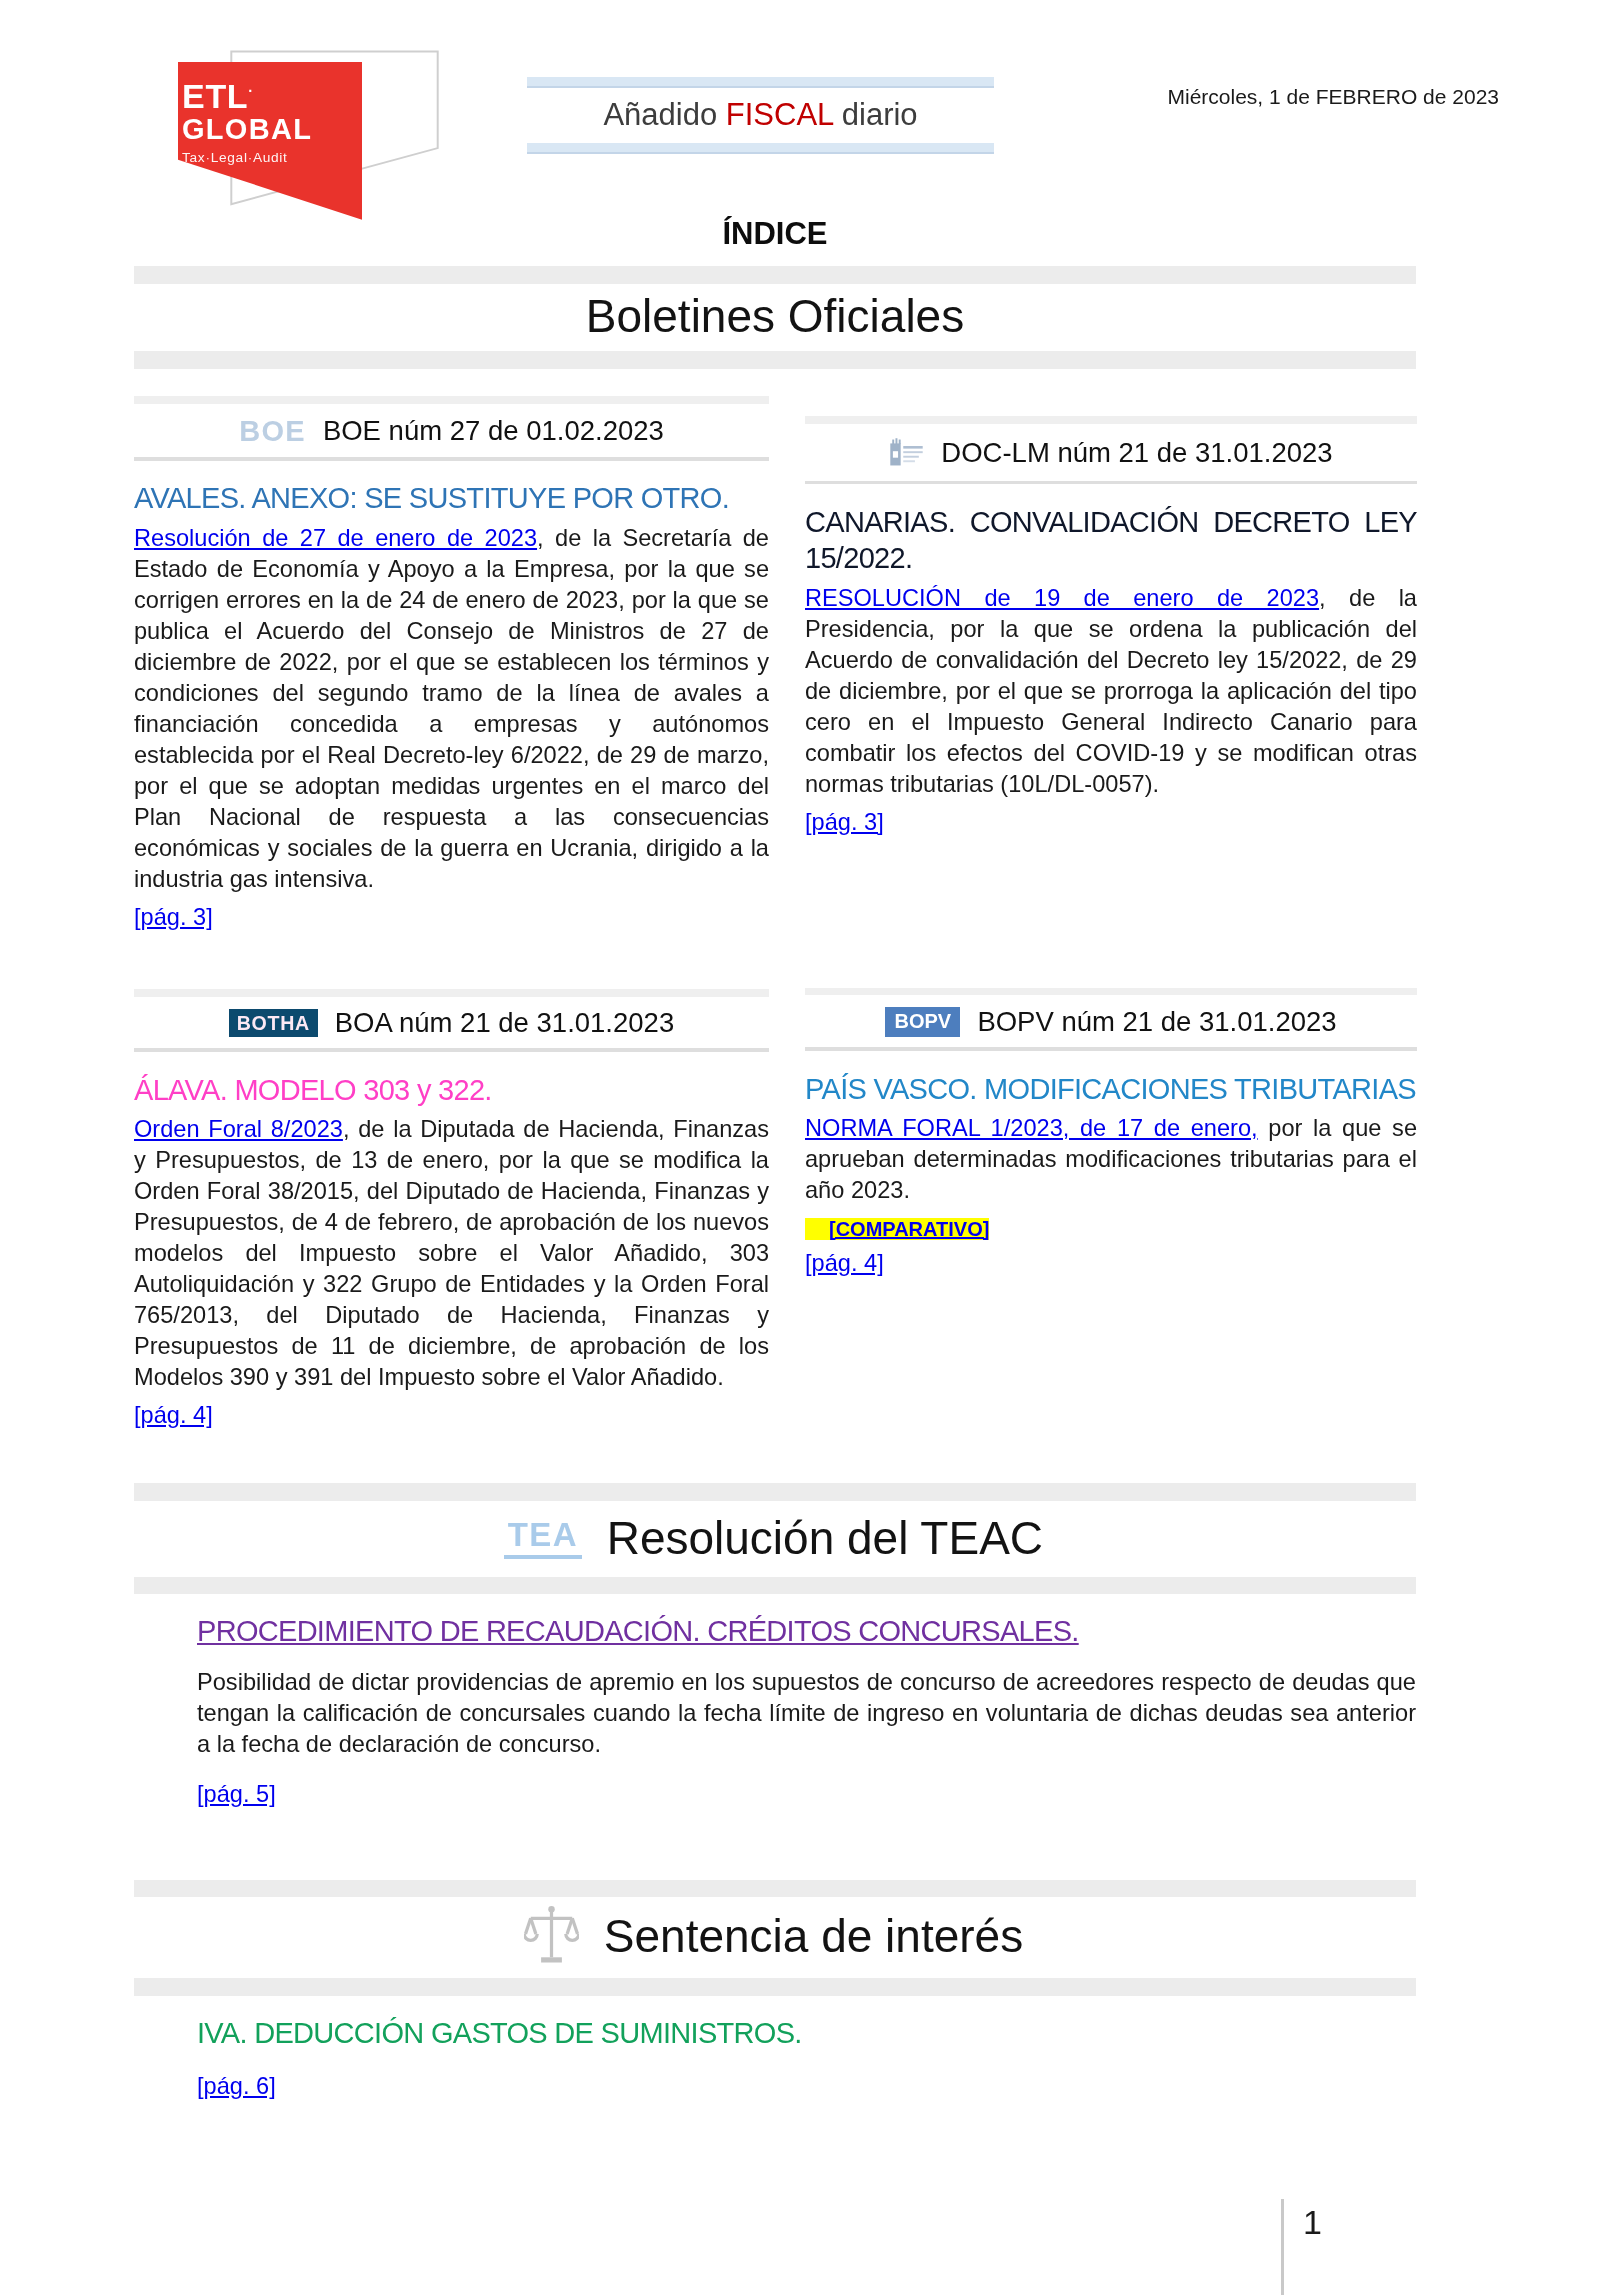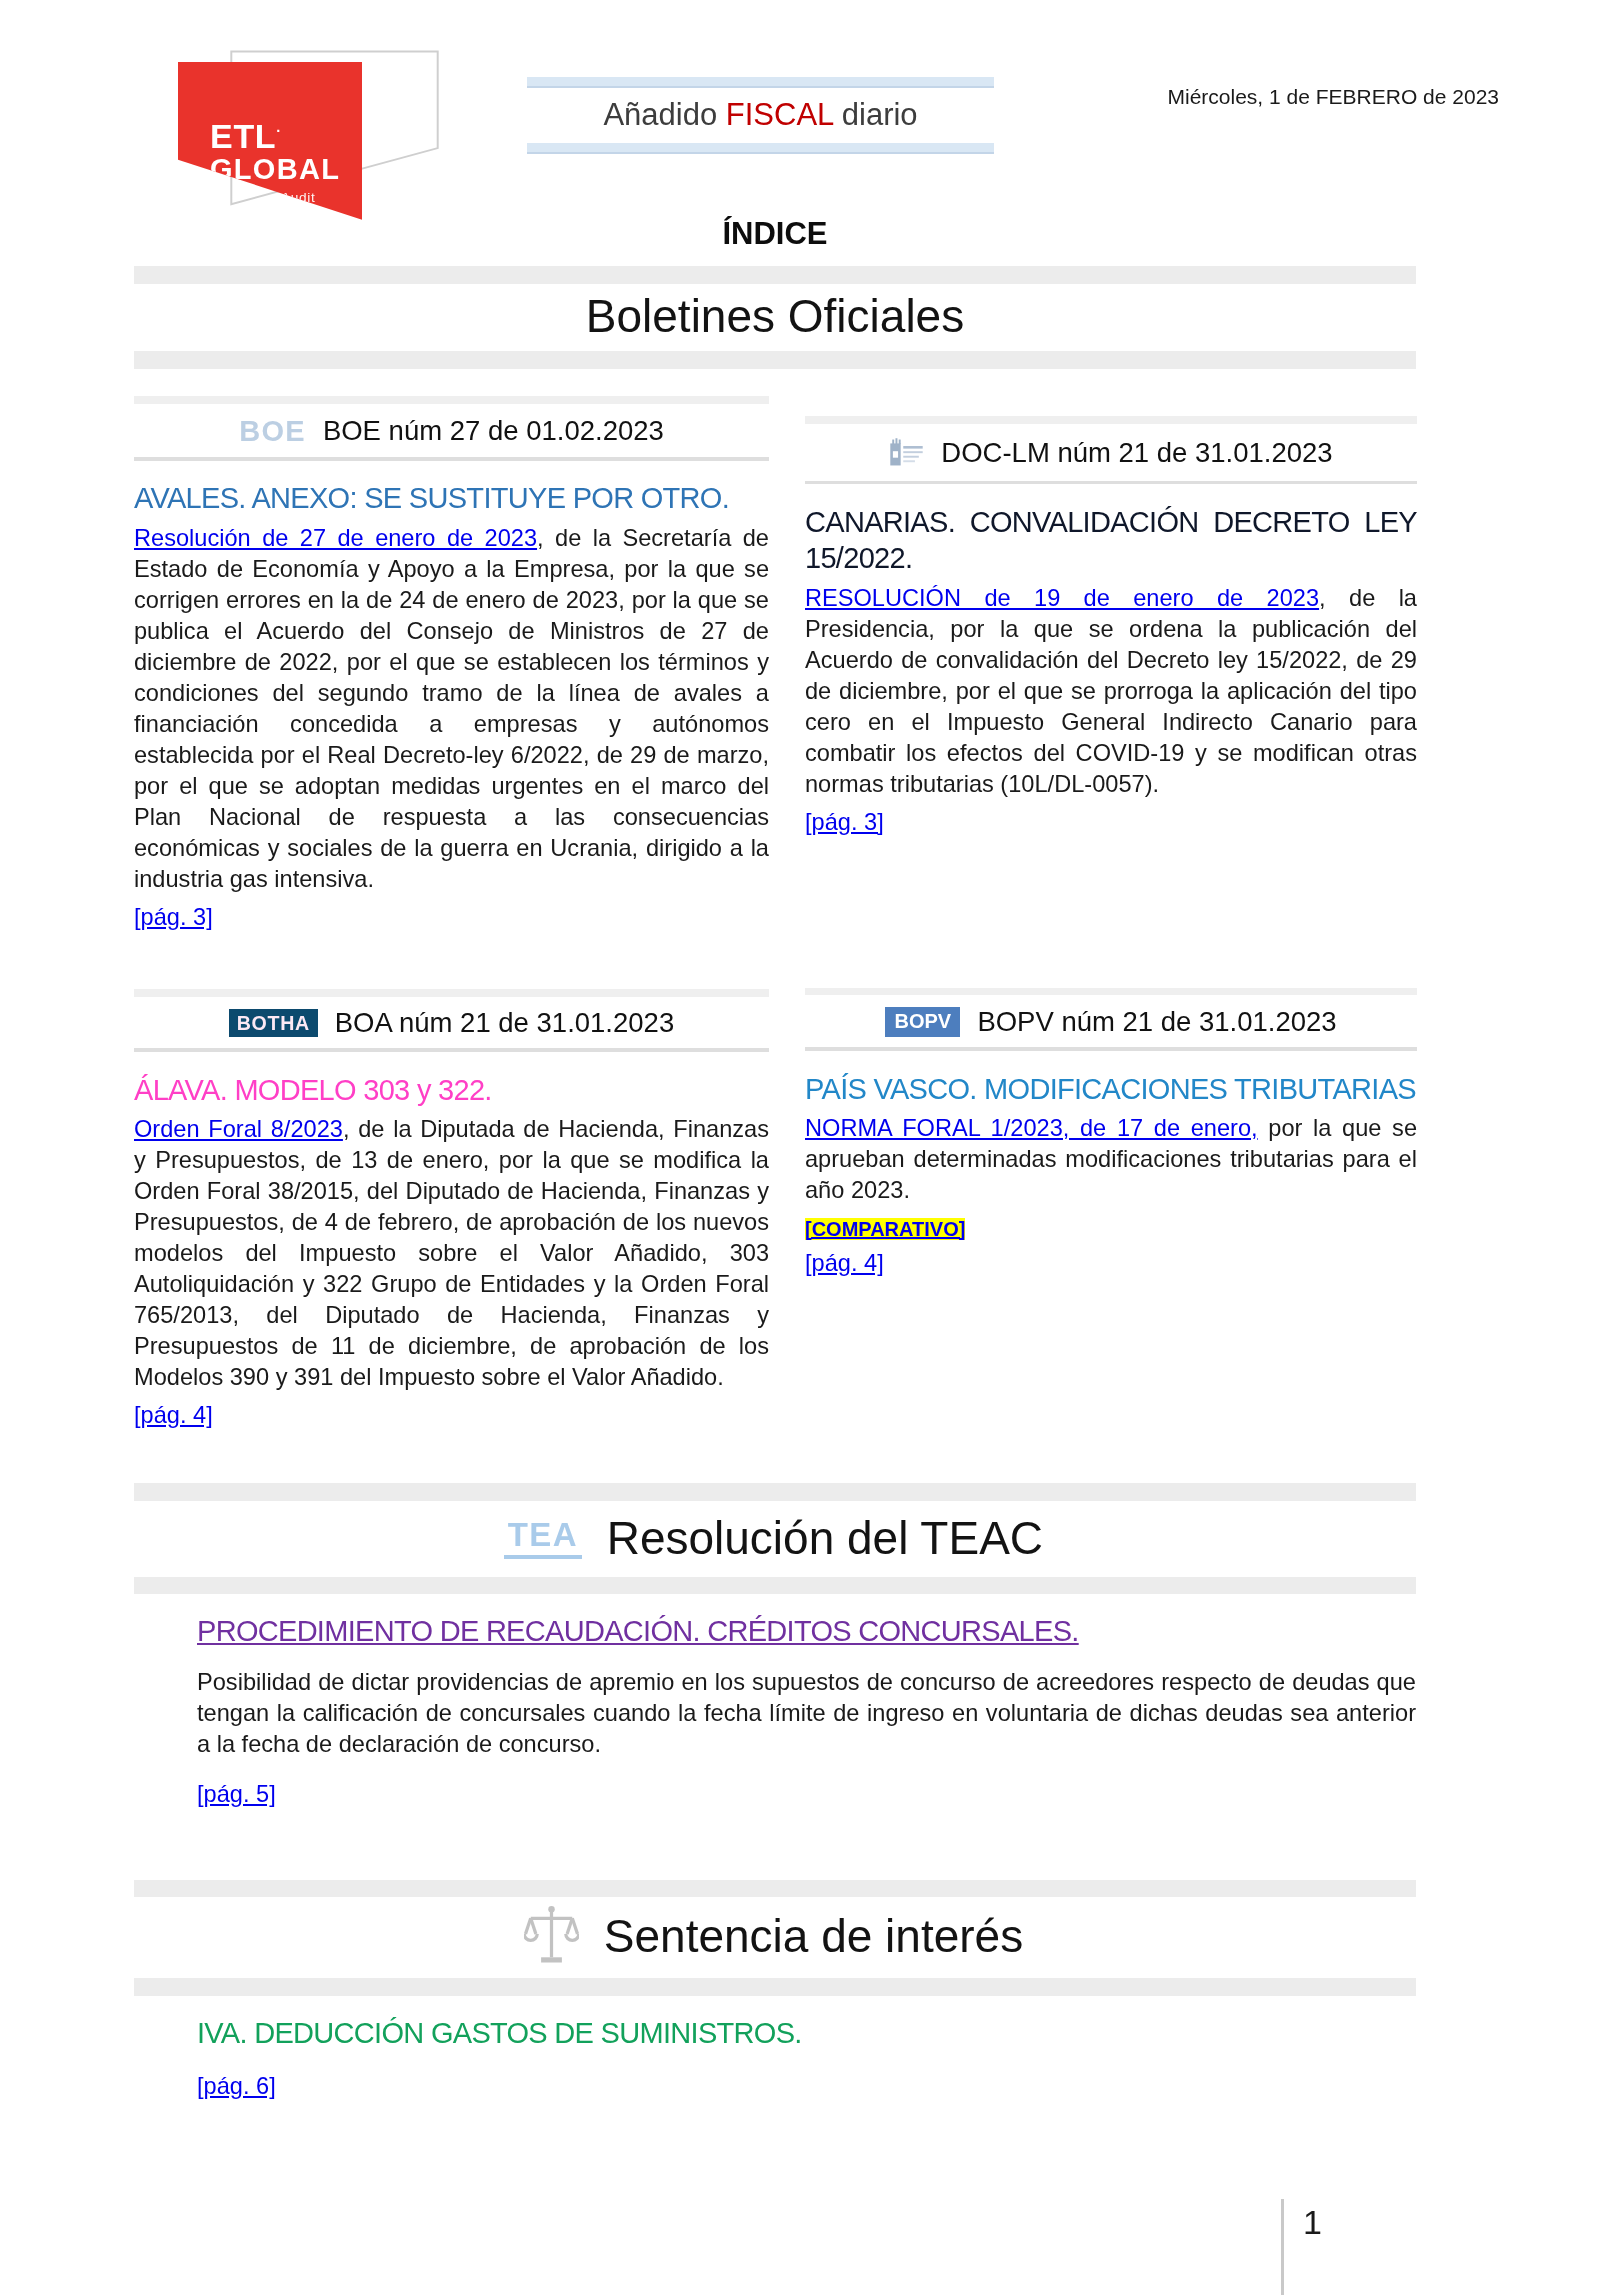--- a/index.html
+++ b/index.html
@@ -14,21 +14,21 @@
   
   .header{position:relative;height:216px;}
   .logo-wrap{position:absolute;left:178px;top:46px;width:275px;height:170px;}
   .logo-bubble{position:absolute;left:52px;top:3.9px;}
   .logo-red{
     position:absolute;left:0;top:15.7px;width:184px;height:158px;
     background:#e9332c;
     clip-path:polygon(0 0,100% 0,100% 100%,0 62%);
     padding:0;
   }
-  .logo-text{padding:17px 0 0 32px;color:#ffffff;line-height:1;margin-top:40px;}
+  .logo-text{padding:17px 0 0 4px;color:#ffffff;line-height:1;}
   .logo-l1{font-size:34px;font-weight:700;letter-spacing:0.7px;}
   .logo-l1 sup{font-size:14.4px;}
   .logo-l2{font-size:29px;font-weight:600;letter-spacing:1.3px;margin-top:2.6px;}
   .logo-l3{font-size:13.7px;font-weight:400;margin-top:6.5px;letter-spacing:0.7px;opacity:.95;}
   .masthead{position:absolute;left:527px;top:77px;width:467px;}
   .mast-bar{height:8.5px;background:#d9e7f4;border-bottom:2px solid #c3d5e8;}
   .mast-title{
     text-align:center;font-size:31px;padding:9.2px 0 10.5px;color:#3d3d3d;letter-spacing:0;
   }
   .mast-title .accent{font-weight:400;}
@@ -197,21 +197,21 @@
           <div class="col-head">
             <div class="rule-top"></div>
             <div class="head-row">
               <span class="bopv-badge">BOPV</span>
               <span class="head-label">BOPV núm 21 de 31.01.2023</span>
             </div>
             <div class="rule-bottom"></div>
           </div>
           <h3 class="entry-heading" style="color: rgb(34, 135, 200);">PAÍS VASCO. MODIFICACIONES TRIBUTARIAS</h3>
           <p class="entry-body"><a class="lnk" style="color: rgb(0, 0, 238);">NORMA FORAL 1/2023, de 17 de enero,</a><span> por la que se aprueban determinadas modificaciones tributarias para el año 2023.</span></p>
-          <p class="comparativo"><a style="color: rgb(0, 0, 238); background-color: rgb(255, 255, 0);">[COMPARATIVO]</a></p>
+          <p class="comparativo"><a style="color: rgb(0, 0, 238); background-color: rgb(255, 255, 0); padding-left: 24px;">[COMPARATIVO]</a></p>
           <p class="pag"><a class="lnk" style="color: rgb(0, 0, 238);">[pág. 4]</a></p>
         </article>
       </div>
     </div>
 
     <div class="section-spacer-1"></div>
 
     <div class="band">
       <div class="band-bar"></div>
       <div class="band-title-row">

